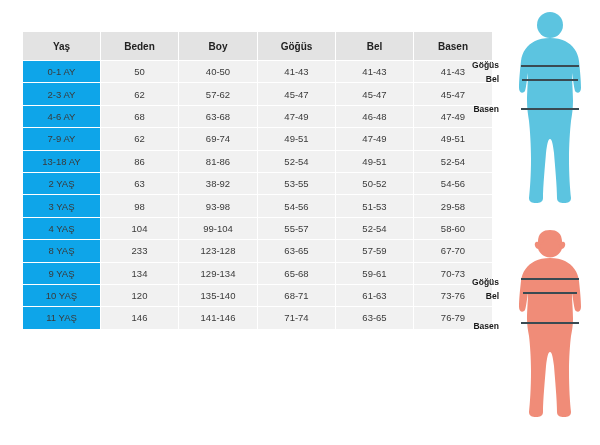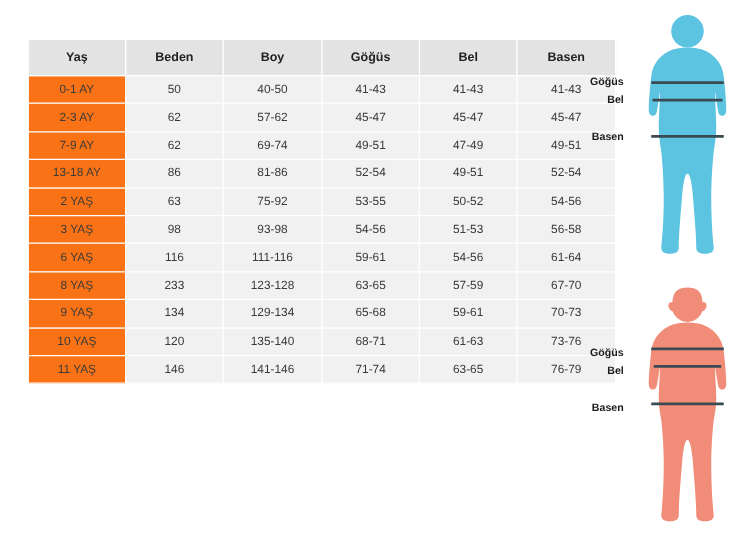--- a/index.html
+++ b/index.html
@@ -41,21 +41,21 @@
     background: #e3e3e3;
     font-weight: bold;
     font-size: 10px;
     height: 28px;
     color: #222;
   }
   #size-table tbody td {
     background: #f1f1f1;
   }
   #size-table tbody td.first-col {
-    background: #f97316;
+    background: #0ea5e9;
     font-weight: normal;
   }
   #size-table col.c0 { width: 78px; }
   #size-table col.c1 { width: 78px; }
   #size-table col.c2 { width: 79px; }
   #size-table col.c3 { width: 78px; }
   #size-table col.c4 { width: 78px; }
   #size-table col.c5 { width: 79px; }
 
   
@@ -108,58 +108,66 @@
       </tr>
       <tr>
         <td class="first-col">2-3 AY</td>
         <td>62</td>
         <td>57-62</td>
         <td>45-47</td>
         <td>45-47</td>
         <td>45-47</td>
       </tr>
       <tr>
+        <td class="first-col">4-6 AY</td>
+        <td>68</td>
+        <td>63-68</td>
+        <td>47-49</td>
+        <td>46-48</td>
+        <td>47-49</td>
+      </tr>
+      <tr>
         <td class="first-col">7-9 AY</td>
         <td>62</td>
         <td>69-74</td>
         <td>49-51</td>
         <td>47-49</td>
         <td>49-51</td>
       </tr>
       <tr>
         <td class="first-col">13-18 AY</td>
         <td>86</td>
         <td>81-86</td>
         <td>52-54</td>
         <td>49-51</td>
         <td>52-54</td>
       </tr>
       <tr>
         <td class="first-col">2 YAŞ</td>
         <td>63</td>
-        <td>75-92</td>
+        <td>38-92</td>
         <td>53-55</td>
         <td>50-52</td>
         <td>54-56</td>
       </tr>
       <tr>
         <td class="first-col">3 YAŞ</td>
         <td>98</td>
         <td>93-98</td>
         <td>54-56</td>
         <td>51-53</td>
-        <td>56-58</td>
-      </tr>
-      <tr>
-        <td class="first-col">6 YAŞ</td>
-        <td>116</td>
-        <td>111-116</td>
-        <td>59-61</td>
-        <td>54-56</td>
-        <td>61-64</td>
+        <td>29-58</td>
+      </tr>
+      <tr>
+        <td class="first-col">4 YAŞ</td>
+        <td>104</td>
+        <td>99-104</td>
+        <td>55-57</td>
+        <td>52-54</td>
+        <td>58-60</td>
       </tr>
       <tr>
         <td class="first-col">8 YAŞ</td>
         <td>233</td>
         <td>123-128</td>
         <td>63-65</td>
         <td>57-59</td>
         <td>67-70</td>
       </tr>
       <tr>

